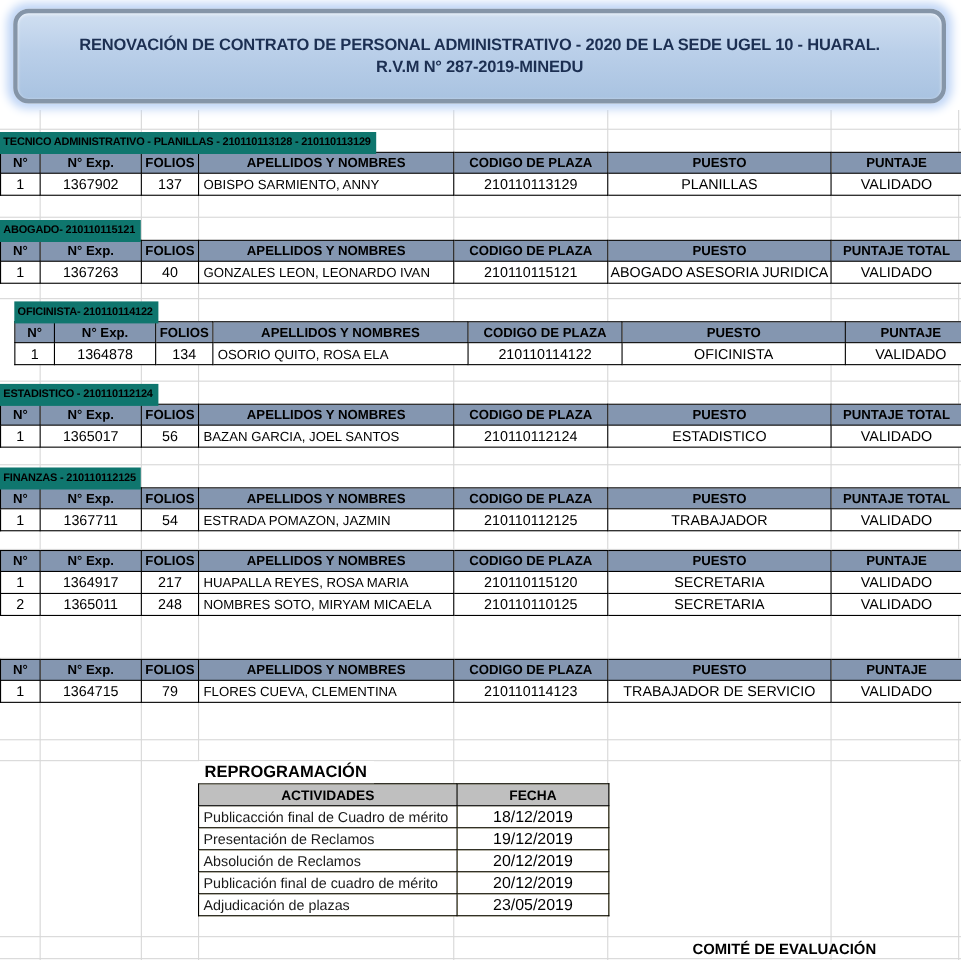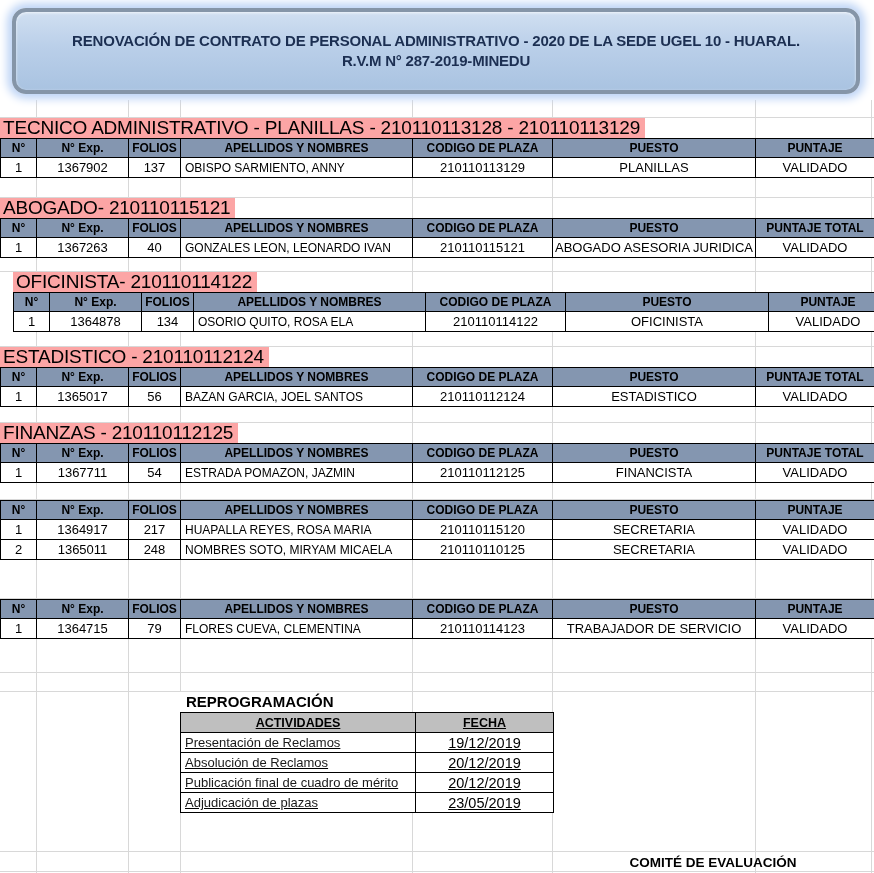--- a/index.html
+++ b/index.html
@@ -23,39 +23,39 @@
     border-radius:14px;border:4px solid #8595A8;
     background:linear-gradient(180deg,#D0DFF1 0%,#BACFE9 45%,#A9C3E1 100%);
     box-shadow:0 0 9px 5px #BFD5F6, inset 0 1px 3px rgba(255,255,255,.7);
     display:flex;flex-direction:column;justify-content:center;text-align:center;
   }
   .banner-line{color:var(--banner-text);font-weight:bold;font-size:15px;line-height:20px;letter-spacing:-0.2px;}
 
   
   .tsec{position:absolute;left:0;width:874px;z-index:2;}
   .ttitle{height:20px;line-height:20px;white-space:nowrap;}
-  .ttitle span{background:#fca5a5;display:inline-block;height:20px;padding:0 5px 0 3px;
-    font-weight:normal;font-size:19px;letter-spacing:-0.2px;}
+  .ttitle span{background:#0f766e;display:inline-block;height:20px;padding:0 5px 0 3px;
+    font-weight:bold;font-size:10px;letter-spacing:-0.2px;}
   table.ptable{border-collapse:collapse;table-layout:fixed;width:874px;background:#fff;}
   table.ptable th{
     background:var(--hdr-bg);border:1px solid #000;height:18px;padding:0 2px;
     font-size:12px;font-weight:bold;color:#000;overflow:hidden;white-space:nowrap;
   }
   table.ptable td{
     background:#fff;border:1px solid #000;height:19px;padding:0 2px;
     font-size:13px;text-align:center;overflow:hidden;white-space:nowrap;
   }
   table.ptable td.col-names{text-align:left;font-size:12px;padding-left:4px;}
 
   
   .repro{position:absolute;left:180px;top:692px;width:373px;z-index:2;}
   .repro-title{height:20px;line-height:20px;text-align:left;}
   .repro-title span{background:#fff;display:inline-block;height:20px;padding:0 6px;
     font-weight:bold;font-size:15px;}
-  table.rtable{border-collapse:collapse;table-layout:fixed;width:373px;background:#fef9c3;text-decoration:underline;}
+  table.rtable{border-collapse:collapse;table-layout:fixed;width:373px;background:#fef9c3;}
   table.rtable th{background:var(--repro-bg);border:1px solid #000;height:19px;
     font-size:12.5px;font-weight:bold;text-align:center;padding:0;}
   table.rtable td{background:#fff;border:1px solid #000;height:19px;padding:0;
     overflow:hidden;white-space:nowrap;}
   table.rtable td.act{font-size:13px;padding-left:4px;color:#1a1a1a;}
   table.rtable td.fecha{font-size:14.5px;text-align:center;}
 
   .footer-label{position:absolute;top:852px;left:552px;width:322px;height:20px;z-index:2;
     line-height:21px;text-align:center;font-weight:bold;font-size:13.5px;}
 </style>
@@ -256,21 +256,21 @@
             <th>PUNTAJE TOTAL</th>
           </tr>
         </thead>
         <tbody>
           <tr>
             <td>1</td>
             <td>1367711</td>
             <td>54</td>
             <td class="col-names">ESTRADA POMAZON, JAZMIN</td>
             <td>210110112125</td>
-            <td>FINANCISTA</td>
+            <td>TRABAJADOR</td>
             <td>VALIDADO</td>
           </tr>
         </tbody>
       </table>
     </div>
     <div class="tsec" style="top: 500px;">
       <table class="ptable">
         <colgroup>
           <col style="width: 36px;">
           <col style="width: 92px;">
@@ -360,20 +360,24 @@
         <col style="width:138px">
       </colgroup>
     <thead>
       <tr>
         <th>ACTIVIDADES</th>
         <th>FECHA</th>
       </tr>
     </thead>
     <tbody id="repro-body">
         <tr>
+          <td class="act">Publicacción final de Cuadro de mérito</td>
+          <td class="fecha">18/12/2019</td>
+        </tr>
+        <tr>
           <td class="act">Presentación de Reclamos</td>
           <td class="fecha">19/12/2019</td>
         </tr>
         <tr>
           <td class="act">Absolución de Reclamos</td>
           <td class="fecha">20/12/2019</td>
         </tr>
         <tr>
           <td class="act">Publicación final de cuadro de mérito</td>
           <td class="fecha">20/12/2019</td>

